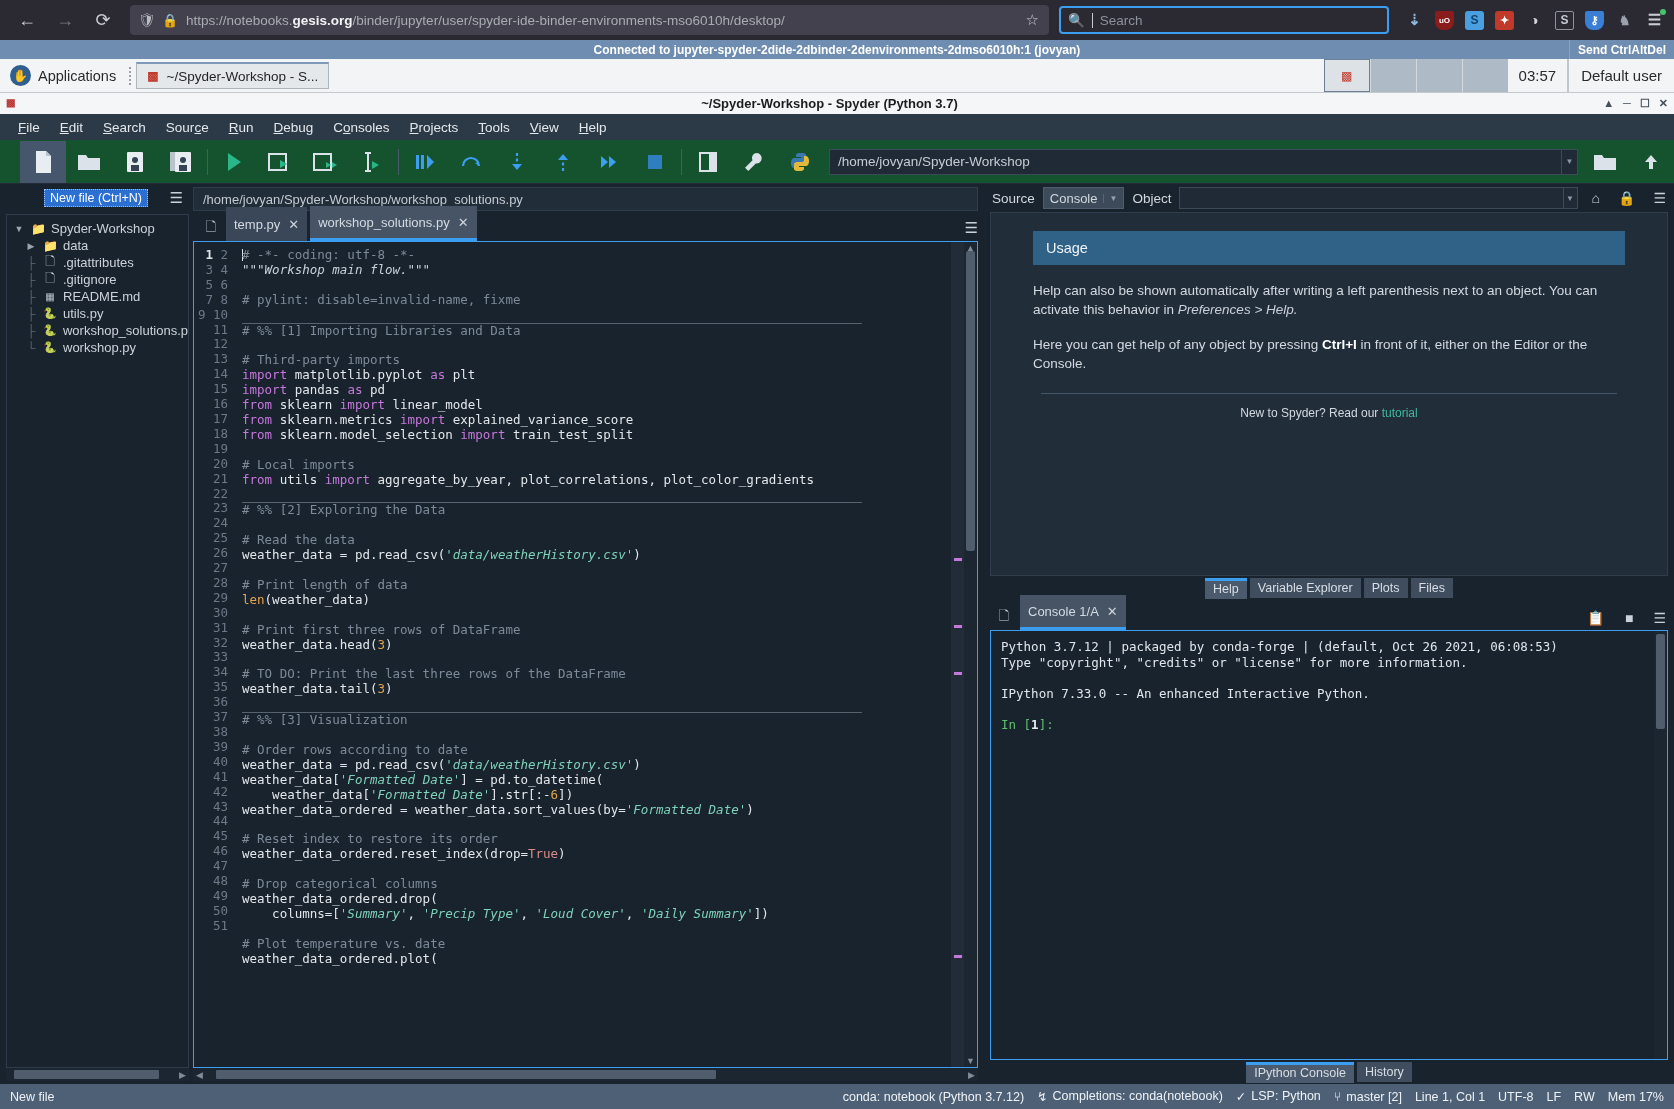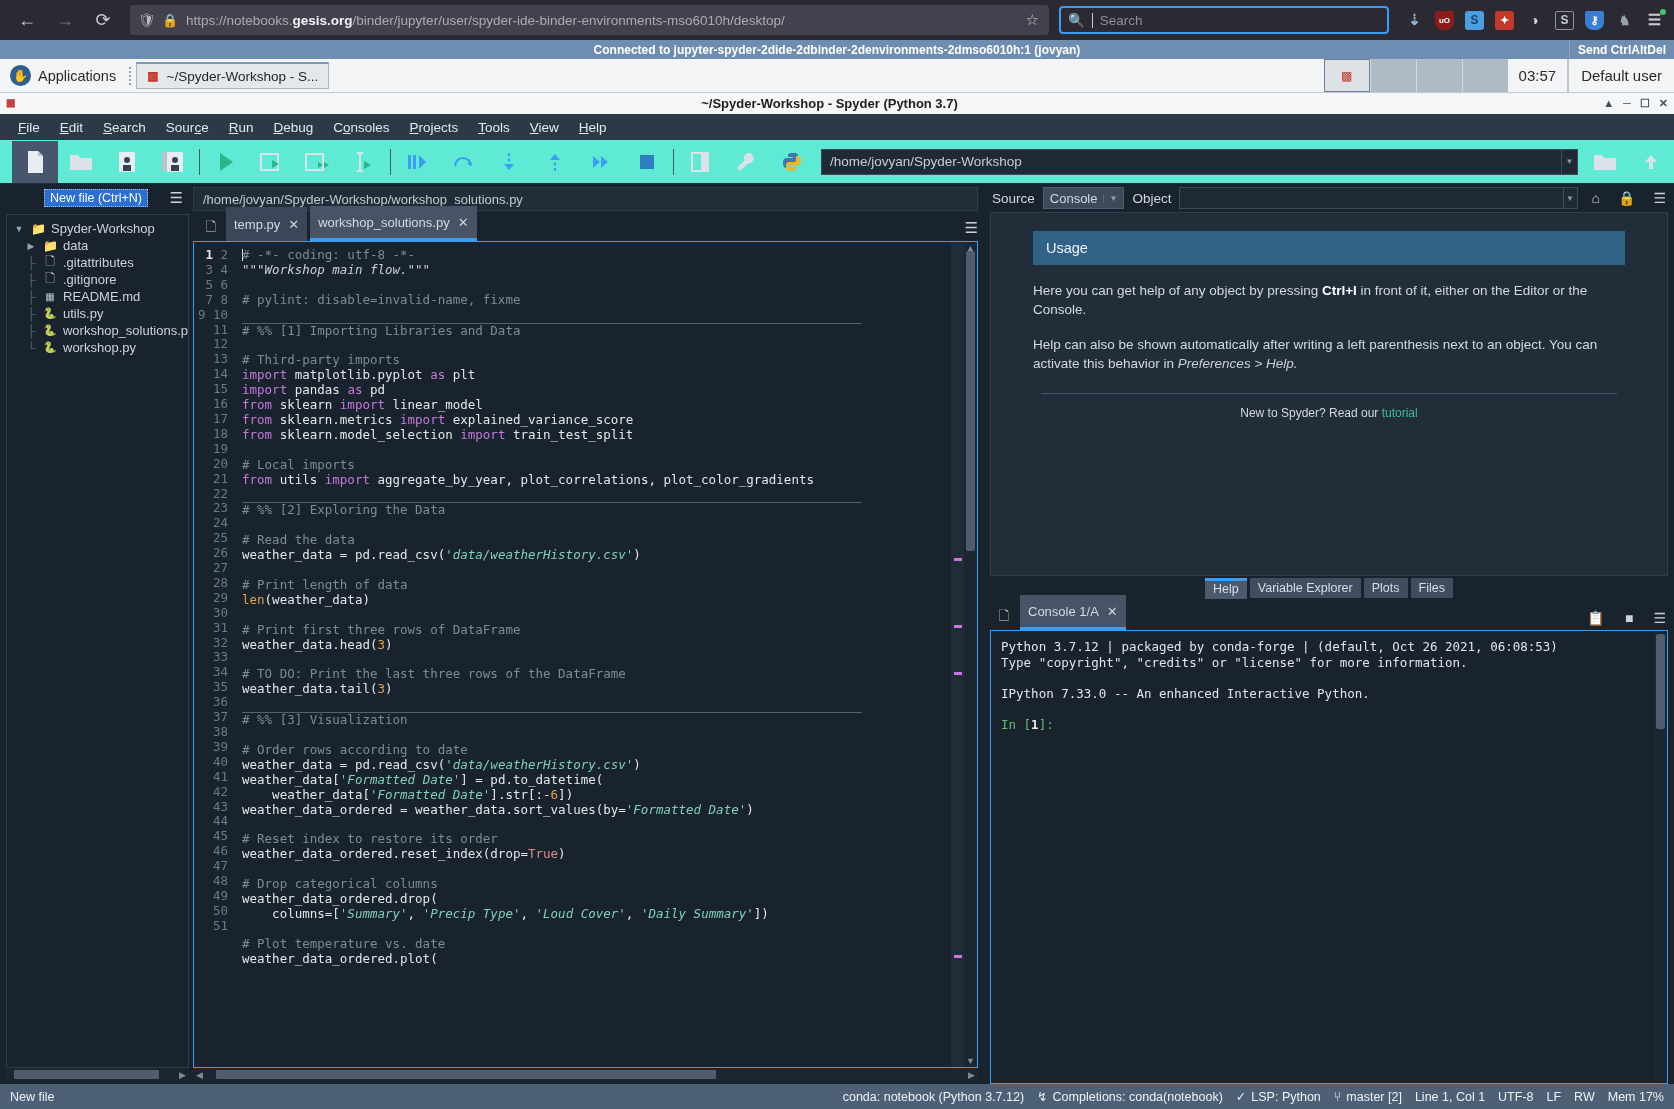--- a/index.html
+++ b/index.html
@@ -86,22 +86,22 @@
   .sp-wbtns { margin-left:auto; display:flex; gap:9px; color:#44505c; font-size:11px; z-index:2;}
 
   .sp-menubar {
     height: 26px; background: #2c3947; display:flex; align-items:center;
     padding-left: 8px; gap: 0px; font-size: 13.5px; color: #e4e8ec;
   }
   .sp-menubar .mi { padding: 3px 10px; }
   .sp-menubar .mi u { text-decoration: underline; }
 
   .sp-toolbar {
-    height: 44px; background: #5eead4; display:flex; align-items:center;
-    padding-left: 12px; gap: 0px; border-bottom: 1px solid #222c38;
+    height: 44px; background: #14532d; display:flex; align-items:center;
+    padding-left: 20px; gap: 0px; border-bottom: 1px solid #222c38;
   }
   .tb-btn { width: 46px; height: 42px; display:flex; align-items:center; justify-content:center; }
   .tb-btn.active { background: #46576d; }
   .tb-sep { width:1px; height: 26px; background: #4a596b; margin: 0 3px;}
   .path-combo {
     flex:1; height: 26px; margin: 0 4px 0 6px; background: #202a36; border: 1px solid #3c4a5a;
     display:flex; align-items:center; padding: 0 8px; color: #c6ccd3; font-size: 13.5px;
     position: relative;
   }
   .combo-arrow { position:absolute; right:0; top:0; bottom:0; width:16px;
@@ -227,21 +227,21 @@
   .cons-vsb { width: 13px; background:#1b2631; position:relative; }
   .cons-vsb .thumb { position:absolute; left:2px; right:2px; top: 3px; height: 95px;
                      background:#4f5d6d; border-radius:2px;}
 
   
   .statusbar {
     height: 25px; background: #4e6076; display:flex; align-items:center;
     color: #eef2f6; font-size: 12.5px; padding: 0 10px;
   }
   .sb-right { margin-left:auto; display:flex; align-items:center; gap: 13px; }
-  .sb-item { display:flex; align-items:center; gap:5px; }
+  .sb-item { display:flex; align-items:flex-start; gap:5px; }
   svg { display:block; }
 </style>
 </head>
 <body>
 
 <div class="app">
 
   <div class="browser-bar">
     <div class="nav-btn">←</div>
     <div class="nav-btn dim">→</div>
@@ -652,22 +652,22 @@
               <span class="ca">▼</span>
             </span>
             <span class="help-icons">
               <span>⌂</span>
               <span>🔒</span>
               <span>☰</span>
             </span>
           </div>
           <div class="help-body">
             <div class="usage-head">Usage</div>
+            <div class="usage-p"><span>Help can also be shown automatically after writing a left parenthesis next to an object. You can activate this behavior in </span><i>Preferences &gt; Help.</i></div>
             <div class="usage-p"><span>Here you can get help of any object by pressing </span><b>Ctrl+I</b><span> in front of it, either on the Editor or the Console.</span></div>
-            <div class="usage-p"><span>Help can also be shown automatically after writing a left parenthesis next to an object. You can activate this behavior in </span><i>Preferences &gt; Help.</i></div>
             <div class="usage-hr"></div>
             <div class="usage-foot"><span>New to Spyder? Read our </span><a href="#">tutorial</a></div>
           </div>
           <div class="tabrow">
             <div class="ptab active">Help</div>
             <div class="ptab">Variable Explorer</div>
             <div class="ptab">Plots</div>
             <div class="ptab">Files</div>
           </div>
         </div>
@@ -688,20 +688,24 @@
           <div class="cons-body">
             <div class="cons-text"><span>Python 3.7.12 | packaged by conda-forge | (default, Oct 26 2021, 06:08:53)</span>
 <span>Type "copyright", "credits" or "license" for more information.</span>
 
 <span>IPython 7.33.0 -- An enhanced Interactive Python.</span>
 
 <span class="inp"><span>In [</span><b>1</b><span>]:</span></span></div>
             <div class="cons-vsb">
               <div class="thumb"></div>
             </div>
+          </div>
+          <div class="tabrow">
+            <div class="ptab active">IPython Console</div>
+            <div class="ptab">History</div>
           </div>
         </div>
 
       </div>
     </div>
 
     <div class="statusbar">
       <span>New file</span>
       <span class="sb-right">
         <span class="sb-item">

